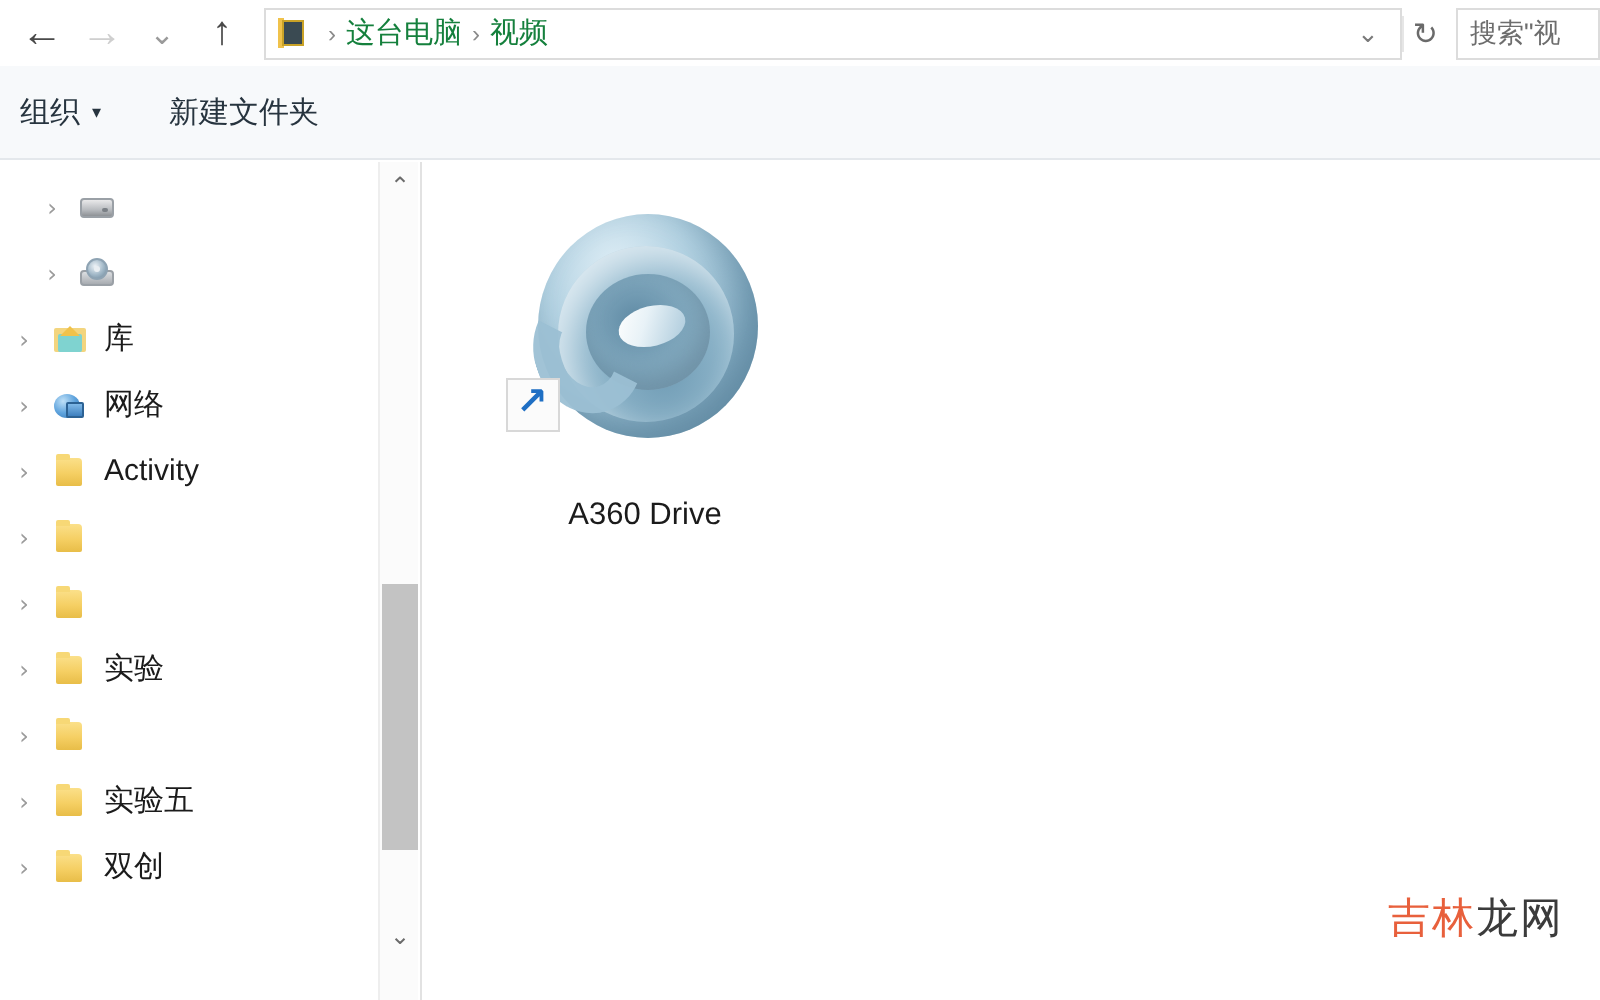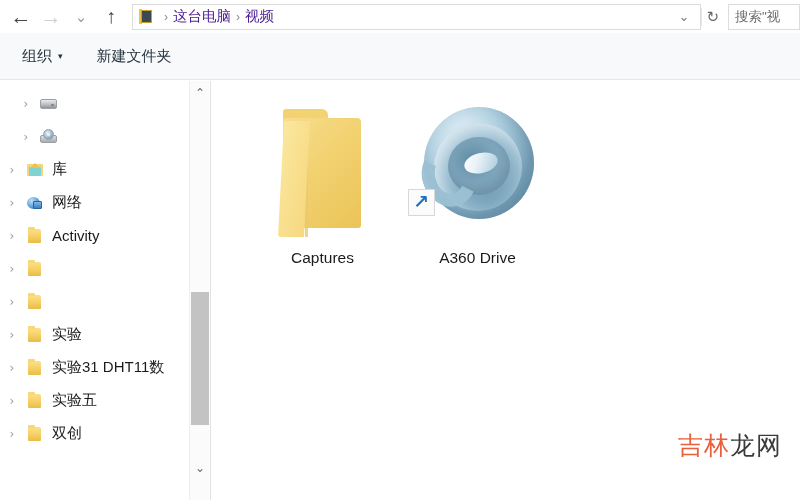--- a/index.html
+++ b/index.html
@@ -29,21 +29,21 @@
   .addrbar {
     margin-left:6px; height:26px; flex:1 1 auto; min-width:0;
     background:#fff; border:1px solid #dcdcdc;
     display:flex; align-items:center; padding:0 4px;
   }
   .pcicon { width:16px; height:16px; position:relative; flex:none; margin:0 4px 0 2px; }
   .pcicon .scr { position:absolute; left:2px; top:1px; width:11px; height:13px;
                  background:#3a4a52; border:1px solid #c9a227; }
   .pcicon .base{ position:absolute; left:0px; top:0px; width:3px; height:15px; background:#f0c24b; }
   .crumbsep { color:#8a8a8a; font-size:12px; padding:0 5px; flex:none; }
-  .crumb { font-size:14.5px; color:#4c1d95; white-space:nowrap; flex:none; }
+  .crumb { font-size:14.5px; color:#15803d; white-space:nowrap; flex:none; }
   .addr-right { margin-left:auto; display:flex; align-items:center; flex:none; }
   .addr-chev { color:#7a7a7a; font-size:13px; padding:0 7px; }
   .refresh { color:#6a6a6a; font-size:15px; padding:0 4px; border-left:1px solid #e6e6e6;}
 
   .searchbox {
     margin-left:5px; margin-right:0; width:72px; height:26px; flex:none;
     border:1px solid #dcdcdc; background:#fff;
     display:flex; align-items:center; overflow:hidden;
   }
   .searchbox span {
@@ -52,21 +52,21 @@
 
   
   .toolbar {
     position:absolute; left:0; top:33px; width:800px; height:47px;
     background:#f7f9fb; display:flex; align-items:center;
     border-bottom:1px solid #e4e8ec;
   }
   .tb-item {
     font-size:15px; color:#27343f; padding:0 6px; display:flex; align-items:center;
   }
-  .tb-item.org { margin-left:16px; }
+  .tb-item.org { margin-left:4px; }
   .tb-caret { font-size:9px; margin-left:6px; color:#27343f; }
   .tb-item.newfolder { margin-left:22px; }
 
   
   .sidebar {
     position:absolute; left:0; top:81px; width:189px; height:419px;
     background:#fff; overflow:hidden;
   }
   .tree { padding-top:6px; }
   .trow { height:33px; display:flex; align-items:center; white-space:nowrap; }
@@ -197,22 +197,22 @@
     background:#fbfbfb; border:1px solid #d8d8d8;
     display:flex; align-items:center; justify-content:center;
   }
   .shortcut .arw {
     color:#1f6fc4; font-size:19px; line-height:19px; font-weight:bold;
     transform:translate(0px,-1px);
   }
 
   
   .watermark {
-    position:absolute; right:18px; bottom:38px;
-    font-size:25px; letter-spacing:1px;
+    position:absolute; right:18px; bottom:27px;
+    font-size:21px; letter-spacing:1px;
     font-family:"DejaVu Sans","Liberation Sans",sans-serif;
   }
   .watermark .a { color:#e8603c; }
   .watermark .b { color:#3b3b3b; }
 </style>
 </head>
 <body>
 
 <div id="app">
 
@@ -317,21 +317,20 @@
           <span class="ticon">
             <div class="ic-folder"></div>
           </span>
           <span class="tlabel">实验</span>
         </div>
         <div class="trow">
           <span class="chev">›</span>
           <span class="ticon">
             <div class="ic-folder"></div>
           </span>
-          <span class="tlabel">实验31 DHT11数</span>
         </div>
         <div class="trow">
           <span class="chev">›</span>
           <span class="ticon">
             <div class="ic-folder"></div>
           </span>
           <span class="tlabel">实验五</span>
         </div>
         <div class="trow">
           <span class="chev">›</span>
@@ -345,31 +344,20 @@
 
   <div class="sb-scroll">
     <div class="sb-arrow up">⌃</div>
     <div class="sb-thumb"></div>
     <div class="sb-arrow down">⌄</div>
   </div>
 
   <div class="content">
     <div class="items">
 
-      <div class="item">
-        <div class="art">
-          <div class="folder-big">
-            <div class="tab"></div>
-            <div class="body"></div>
-            <div class="edge"></div>
-            <div class="flap"></div>
-          </div>
-        </div>
-        <div class="cap">Captures</div>
-      </div>
 
       <div class="item">
         <div class="art">
           <div class="swirl">
             <div class="ring r1"></div>
             <div class="ring r2"></div>
             <div class="ring r3"></div>
             <div class="hook"></div>
             <div class="ring core"></div>
           </div>

